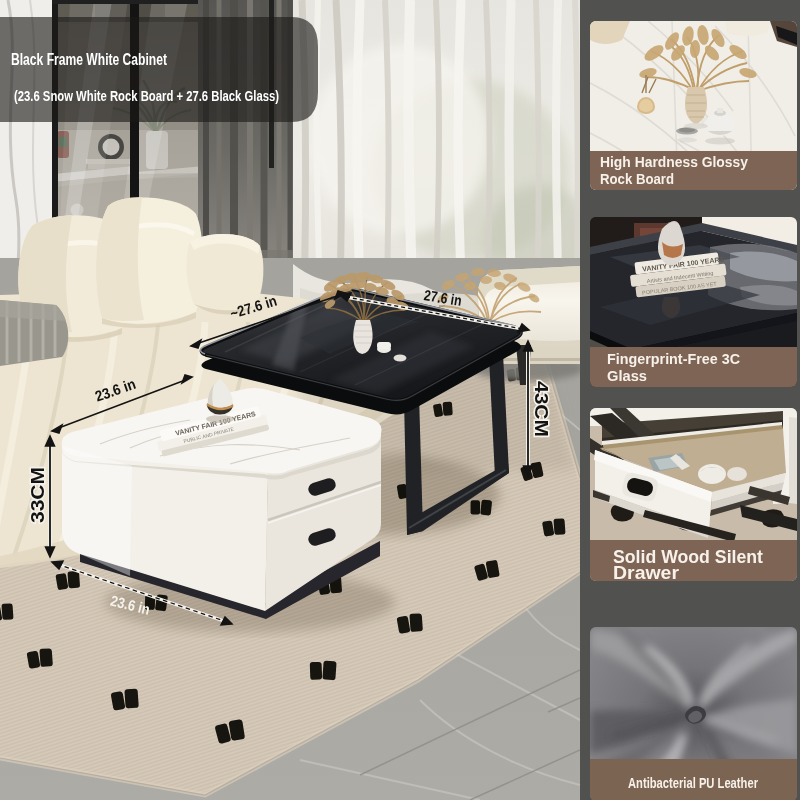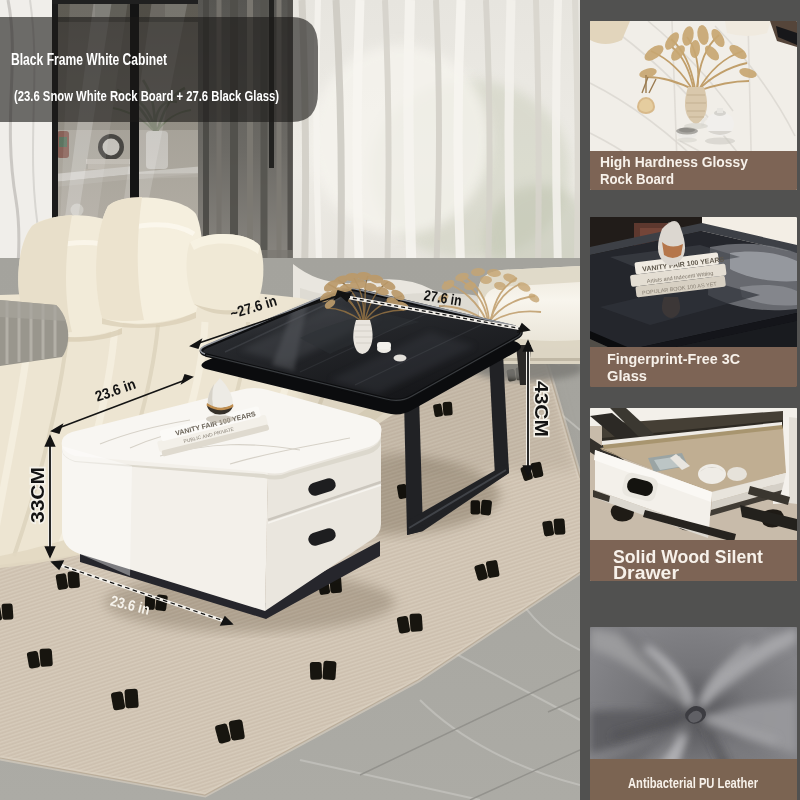--- a/index.html
+++ b/index.html
@@ -1,19 +1,19 @@
 <!DOCTYPE html>
 <html><head>
 <meta charset="utf-8">
 <style>
   html,body{margin:0;padding:0;}
   #page{position:relative;width:800px;height:800px;overflow:hidden;background:#515150;
         font-family:"Liberation Sans", sans-serif;}
   .abs{position:absolute;}
-  .card{position:absolute;left:590px;width:207px;border-radius:1px;overflow:hidden;}
+  .card{position:absolute;left:590px;width:207px;border-radius:6px;overflow:hidden;}
   svg text{font-family:"Liberation Sans", sans-serif;}
 </style>
 </head>
 <body>
 <div id="page">
 
   <svg class="abs" style="left:0;top:0" width="580" height="800" viewBox="0 0 580 800">
     <defs>
       <linearGradient id="curt" x1="0" y1="0" x2="0" y2="1">
         <stop offset="0" stop-color="#575652"></stop>

